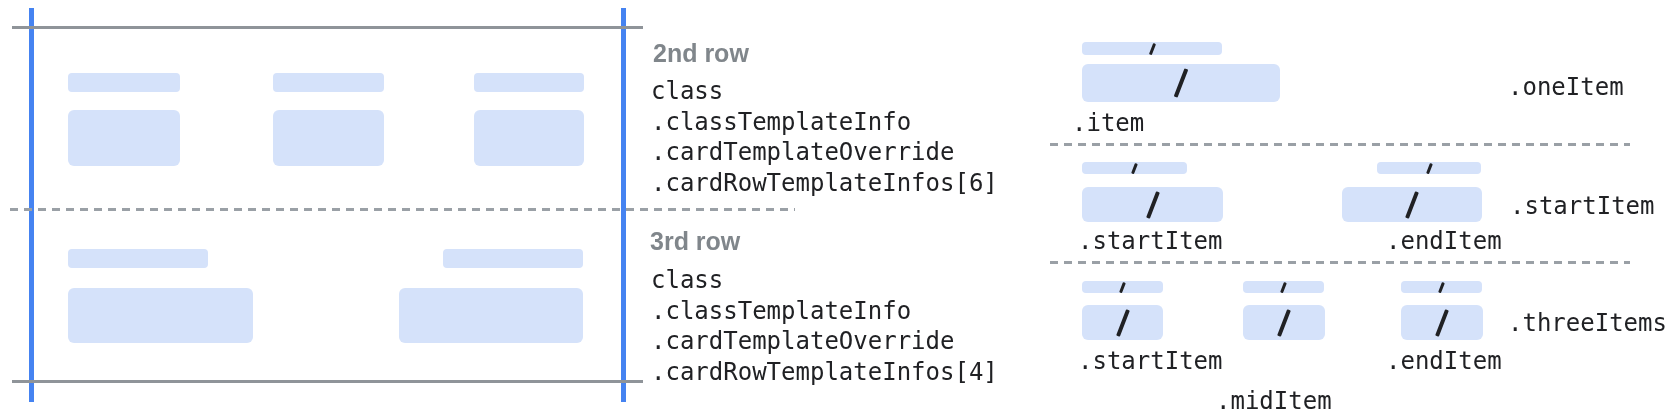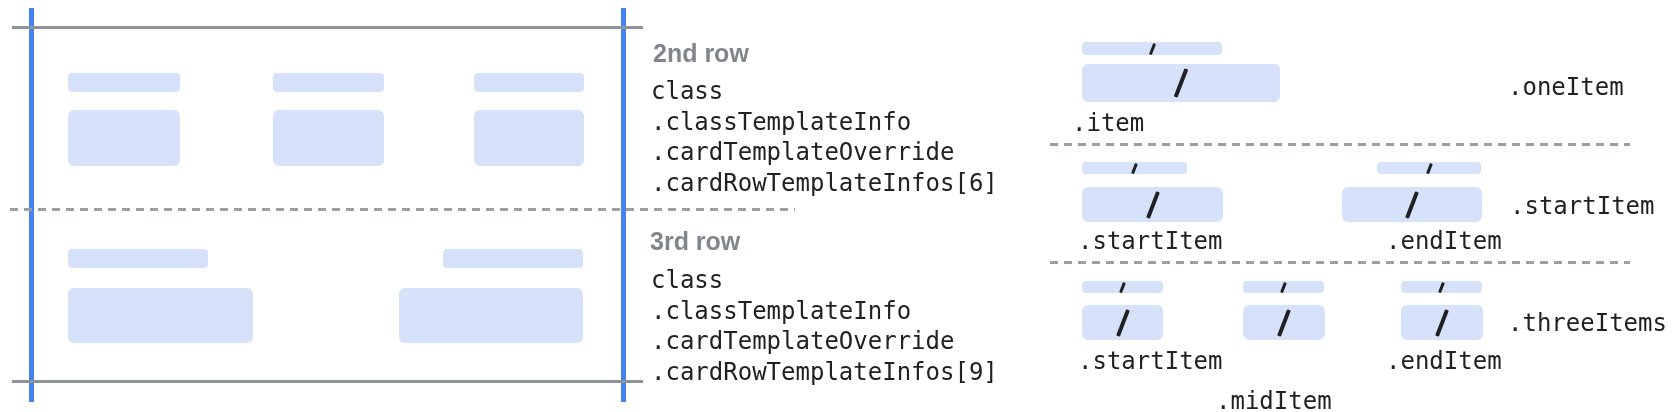--- a/index.html
+++ b/index.html
@@ -103,21 +103,21 @@
   <div class="row-heading h2">2nd row</div>
   <div class="path p2"><span>class</span>
 <span>.classTemplateInfo</span>
 <span>.cardTemplateOverride</span>
 <span>.cardRowTemplateInfos[6]</span></div>
 
   <div class="row-heading h3">3rd row</div>
   <div class="path p3"><span>class</span>
 <span>.classTemplateInfo</span>
 <span>.cardTemplateOverride</span>
-<span>.cardRowTemplateInfos[9]</span></div>
+<span>.cardRowTemplateInfos[4]</span></div>
 
   <div class="dashline rdash1"></div>
   <div class="dashline rdash2"></div>
 
   <div>
     <div class="bar sm o-s">
         <div class="slash small one"></div>
       </div>
     <div class="bar lg o-v">
         <div class="slash big one"></div>

